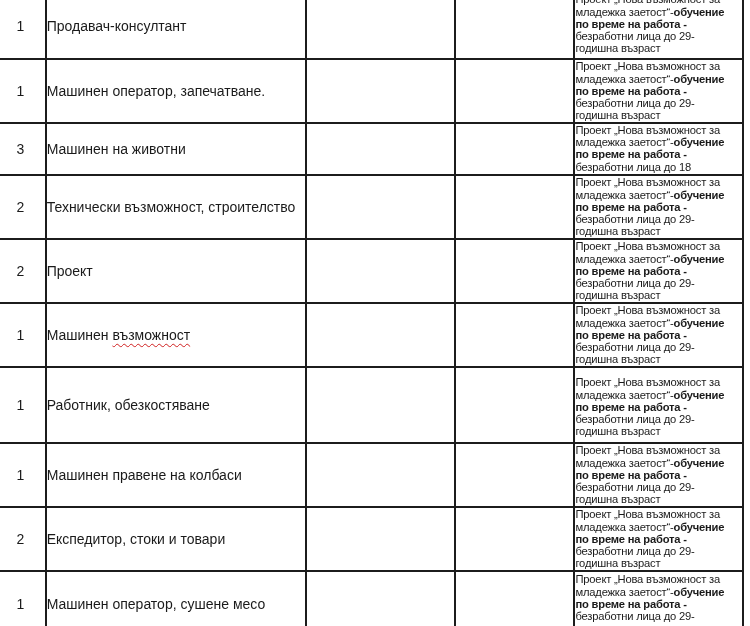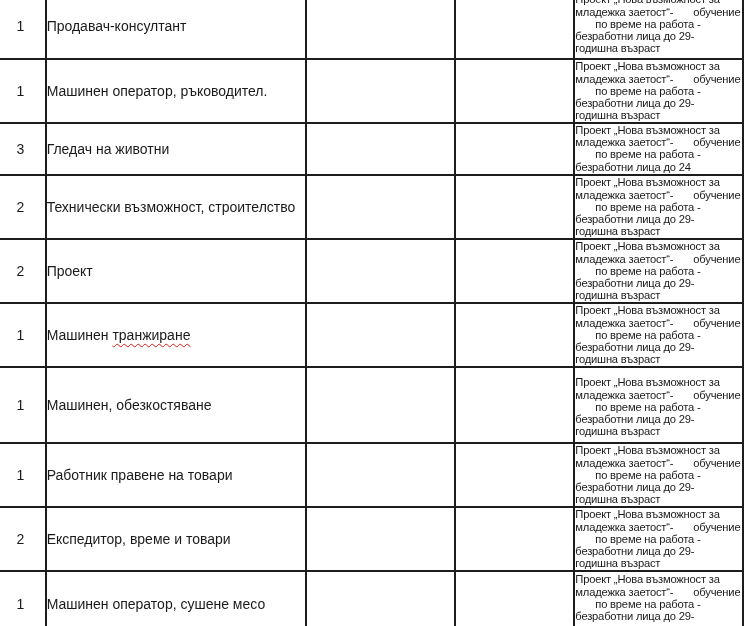--- a/index.html
+++ b/index.html
@@ -4,21 +4,21 @@
 <style>
   html, body { margin: 0; padding: 0; background: #ffffff; }
   body { width: 750px; height: 626px; overflow: hidden; position: relative; font-family: "Liberation Sans", sans-serif; color: #1a1a1a; }
   table.doc { position: absolute; left: -6px; top: -8px; border-collapse: collapse; table-layout: fixed; }
   table.doc td { border: 2px solid #1c1c1c; vertical-align: middle; padding: 0; }
   td.qty { width: 50px; text-align: center; font-size: 14px; }
   td.pos { width: 264px; font-size: 14px; padding-left: 2px; line-height: 17px; }
   td.e1 { width: 152px; }
   td.e2 { width: 121px; }
   td.note { width: 170px; font-size: 11.2px; line-height: 12.2px; padding-left: 2px; vertical-align: top; letter-spacing: -0.2px; overflow: hidden; }
-  td.note b { font-weight: normal; margin-left: 20px; }
+  td.note b { font-weight: bold; }
   .note-inner { overflow: hidden; }
   .wavy { text-decoration: underline wavy #d02020; text-underline-offset: 3px; text-decoration-thickness: 1px; }
 </style>
 </head>
 <body>
 
 <table class="doc">
   <tbody>
 
     <tr style="height:66px">
@@ -26,35 +26,35 @@
       <td class="pos">Продавач-консултант</td>
       <td class="e1"></td>
       <td class="e2"></td>
       <td class="note">
           <div class="note-inner" style="margin-top:-4px"><span>Проект „Нова възможност за</span><br><span>младежка заетост“-</span><b>обучение</b><br><b>по време на работа -</b><br><span>безработни лица до 29-</span><br><span>годишна възраст</span></div>
         </td>
     </tr>
 
     <tr style="height:64px">
       <td class="qty">1</td>
-      <td class="pos">Машинен оператор, ръководител.</td>
+      <td class="pos">Машинен оператор, запечатване.</td>
       <td class="e1"></td>
       <td class="e2"></td>
       <td class="note">
           <div class="note-inner"><span>Проект „Нова възможност за</span><br><span>младежка заетост“-</span><b>обучение</b><br><b>по време на работа -</b><br><span>безработни лица до 29-</span><br><span>годишна възраст</span></div>
         </td>
     </tr>
 
     <tr style="height:52px">
       <td class="qty">3</td>
-      <td class="pos">Гледач на животни</td>
+      <td class="pos">Машинен на животни</td>
       <td class="e1"></td>
       <td class="e2"></td>
       <td class="note">
-          <div class="note-inner" style="height:50px"><span>Проект „Нова възможност за</span><br><span>младежка заетост“-</span><b>обучение</b><br><b>по време на работа -</b><br><span>безработни лица до 24</span></div>
+          <div class="note-inner" style="height:50px"><span>Проект „Нова възможност за</span><br><span>младежка заетост“-</span><b>обучение</b><br><b>по време на работа -</b><br><span>безработни лица до 18</span></div>
         </td>
     </tr>
 
     <tr style="height:64px">
       <td class="qty">2</td>
       <td class="pos">Технически възможност, строителство</td>
       <td class="e1"></td>
       <td class="e2"></td>
       <td class="note">
           <div class="note-inner"><span>Проект „Нова възможност за</span><br><span>младежка заетост“-</span><b>обучение</b><br><b>по време на работа -</b><br><span>безработни лица до 29-</span><br><span>годишна възраст</span></div>
@@ -66,51 +66,51 @@
       <td class="pos">Проект</td>
       <td class="e1"></td>
       <td class="e2"></td>
       <td class="note">
           <div class="note-inner"><span>Проект „Нова възможност за</span><br><span>младежка заетост“-</span><b>обучение</b><br><b>по време на работа -</b><br><span>безработни лица до 29-</span><br><span>годишна възраст</span></div>
         </td>
     </tr>
 
     <tr style="height:64px">
       <td class="qty">1</td>
-      <td class="pos"><span>Машинен </span><span class="wavy">транжиране</span></td>
+      <td class="pos"><span>Машинен </span><span class="wavy">възможност</span></td>
       <td class="e1"></td>
       <td class="e2"></td>
       <td class="note">
           <div class="note-inner"><span>Проект „Нова възможност за</span><br><span>младежка заетост“-</span><b>обучение</b><br><b>по време на работа -</b><br><span>безработни лица до 29-</span><br><span>годишна възраст</span></div>
         </td>
     </tr>
 
     <tr style="height:76px">
       <td class="qty">1</td>
-      <td class="pos">Машинен, обезкостяване</td>
+      <td class="pos">Работник, обезкостяване</td>
       <td class="e1"></td>
       <td class="e2"></td>
       <td class="note" style="vertical-align:middle">
           <div class="note-inner" style="margin-top:4px"><span>Проект „Нова възможност за</span><br><span>младежка заетост“-</span><b>обучение</b><br><b>по време на работа -</b><br><span>безработни лица до 29-</span><br><span>годишна възраст</span></div>
         </td>
     </tr>
 
     <tr style="height:64px">
       <td class="qty">1</td>
-      <td class="pos">Работник правене на товари</td>
+      <td class="pos">Машинен правене на колбаси</td>
       <td class="e1"></td>
       <td class="e2"></td>
       <td class="note">
           <div class="note-inner"><span>Проект „Нова възможност за</span><br><span>младежка заетост“-</span><b>обучение</b><br><b>по време на работа -</b><br><span>безработни лица до 29-</span><br><span>годишна възраст</span></div>
         </td>
     </tr>
 
     <tr style="height:64px">
       <td class="qty">2</td>
-      <td class="pos">Експедитор, време и товари</td>
+      <td class="pos">Експедитор, стоки и товари</td>
       <td class="e1"></td>
       <td class="e2"></td>
       <td class="note">
           <div class="note-inner"><span>Проект „Нова възможност за</span><br><span>младежка заетост“-</span><b>обучение</b><br><b>по време на работа -</b><br><span>безработни лица до 29-</span><br><span>годишна възраст</span></div>
         </td>
     </tr>
 
     <tr style="height:66px">
       <td class="qty">1</td>
       <td class="pos">Машинен оператор, сушене месо</td>

